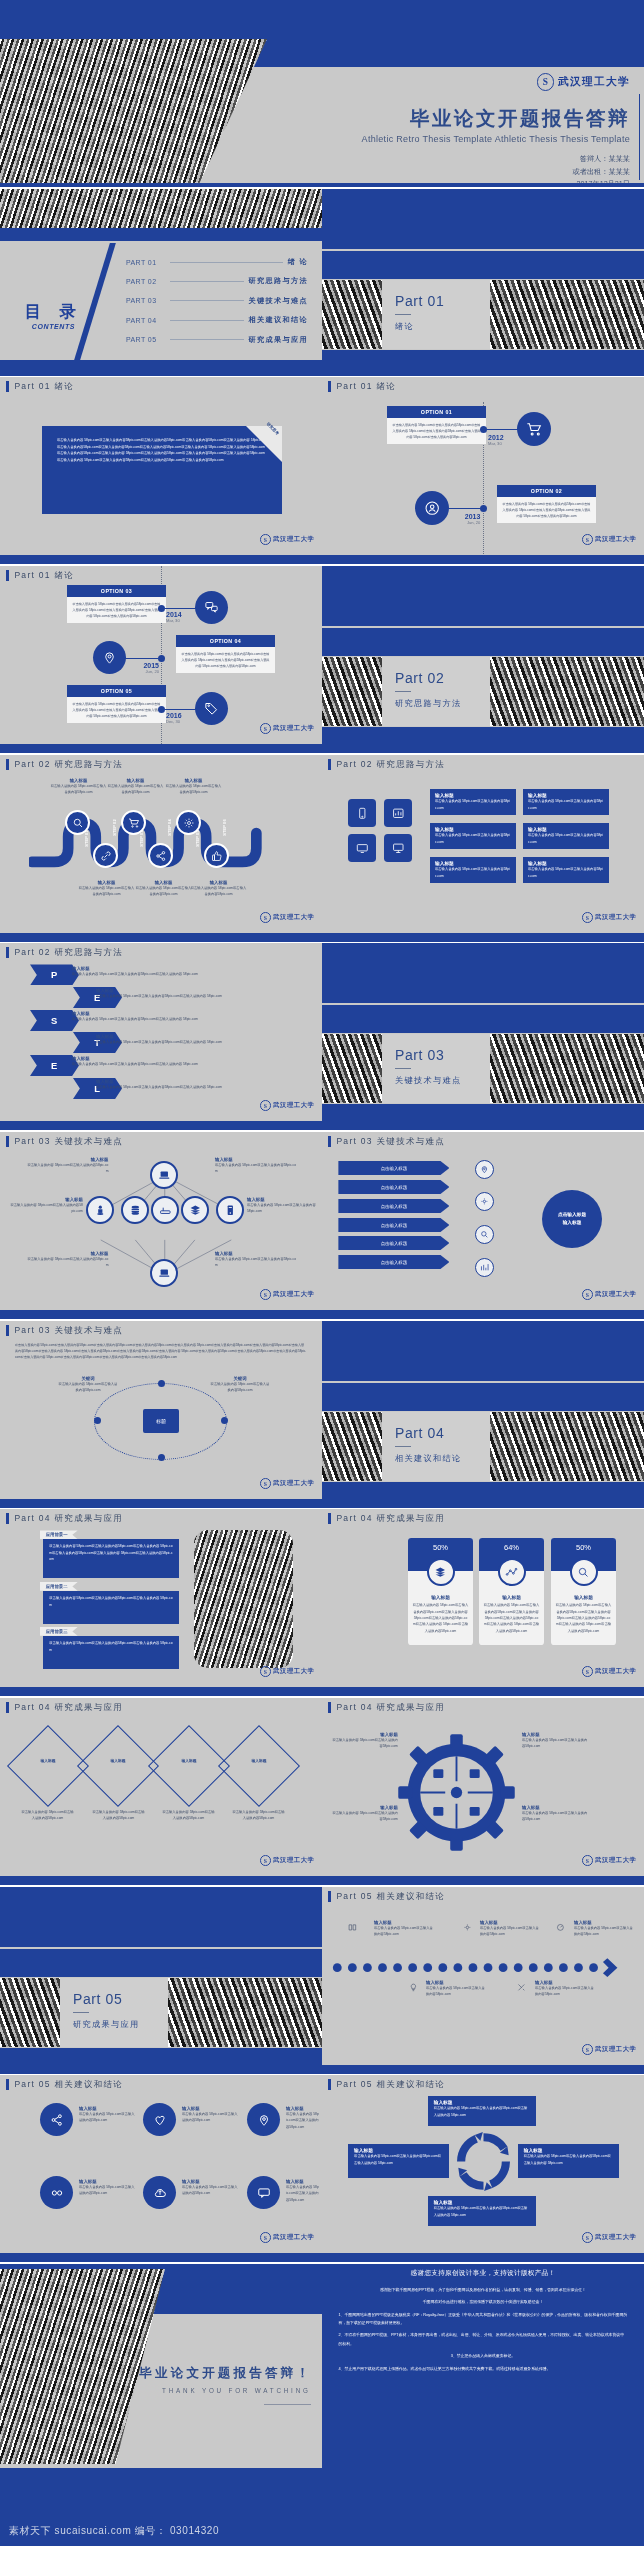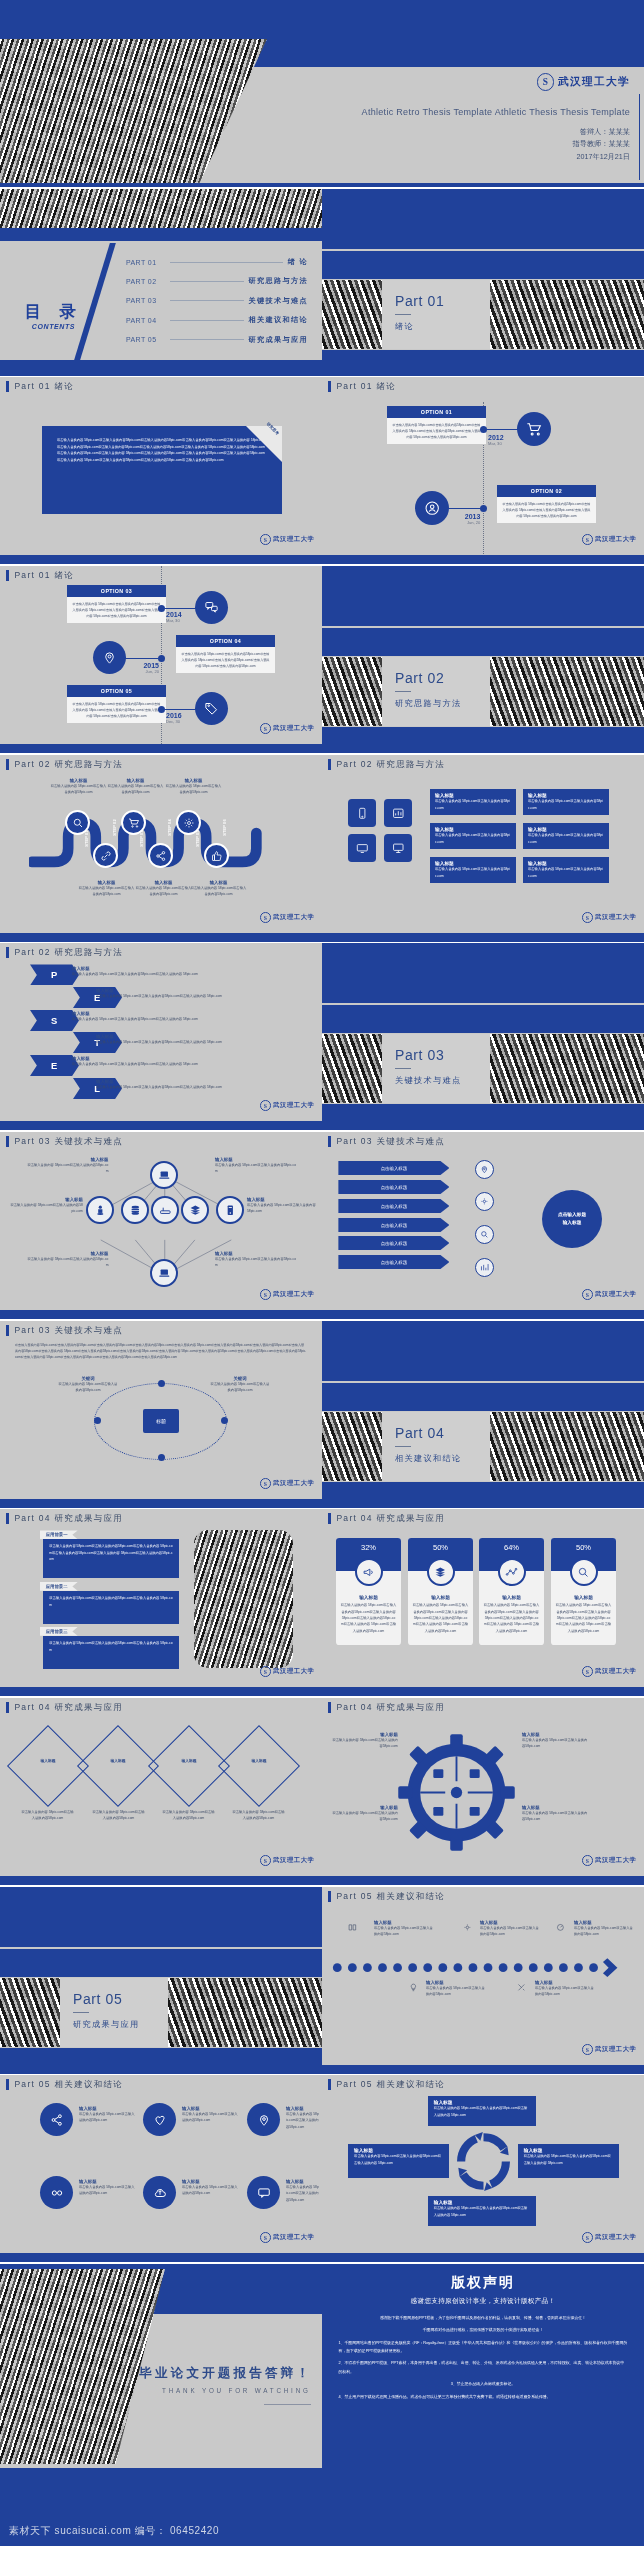--- a/index.html
+++ b/index.html
@@ -174,24 +174,25 @@
 
   <div class="slide cover" style="left:0;top:0;">
     <div class="cv-top"></div>
     <div class="cv-body"></div>
     <div class="cv-photo photo"></div>
     <div class="cv-right">
       <div class="logo-row">
         <div class="logo-mark">S</div>
         <div class="logo-text">武汉理工大学</div>
       </div>
+      <div class="cv-title">毕业论文开题报告答辩</div>
       <div class="cv-sub">Athletic Retro Thesis Template Athletic Thesis Thesis Template</div>
       <div class="cv-meta">
         <div>答辩人：某某某</div>
-        <div>指导教师：某某某</div>
+        <div>或者出租：某某某</div>
         <div>2017年12月21日</div>
       </div>
     </div>
     <div class="cv-rule"></div>
     <div class="cv-foot"></div>
   </div>
 
   <div class="slide" style="left:0;top:189px;">
     <div class="toc-photo photo"></div>
     <div class="toc-bar"></div>
@@ -823,33 +824,20 @@
       <span class="m">S</span>
       <span class="t">武汉理工大学</span>
     </div>
     <div class="botbar"></div>
   </div>
 
   <div class="slide" style="left:322px;top:1509px;">
     <div class="hd" style="left:6.3px;">
       <span class="tick"></span>
       <span class="txt">Part 04  研究成果与应用</span>
-    </div>
-    <div class="pct" style="left:14px;top:29px;">
-      <div class="cap"><span>32%</span></div>
-      <div class="ic">
-        <svg width="12.6" height="12.6" viewBox="0 0 24 24" fill="none" stroke="#20419a" stroke-width="1.7">
-            <path d="M4 10v4h4l7 4V6l-7 4H4z"></path>
-            <path d="M18 9a4 4 0 0 1 0 6"></path>
-          </svg>
-      </div>
-      <div class="nm">输入标题</div>
-      <div class="tx">
-          <div class="para dark">双击输入替换内容 58pic.com双击输入替换内容58pic.com双击输入替换内容 58pic.com双击输入替换内容58pic.com双击输入替换内容 58pic.com双击输入替换内容58pic.com</div>
-        </div>
     </div>
     <div class="pct" style="left:86px;top:29px;">
       <div class="cap"><span>50%</span></div>
       <div class="ic">
         <svg width="12.6" height="12.6" viewBox="0 0 24 24" fill="#20419a">
             <path d="M12 3l9 4.5-9 4.5-9-4.5z"></path>
             <path d="M3 12l9 4.5 9-4.5"></path>
             <path d="M3 16l9 4.5 9-4.5"></path>
           </svg>
       </div>
@@ -1198,26 +1186,25 @@
 
   <div class="slide" style="left:0;top:2264px;height:282px;">
     <div style="position:absolute;left:0;right:0;top:0;height:50px;background:#20419a;"></div>
     <div style="position:absolute;left:0;right:0;top:50px;height:153px;background:#c9c9c9;"></div>
     <div class="photo" style="position:absolute;left:0;top:5px;width:165px;height:195px;clip-path:polygon(0 0,100% 0,70% 100%,0 100%);"></div>
     <div style="position:absolute;right:10px;top:101px;font-size:12.6px;letter-spacing:3.1px;color:#2d4a8a;font-weight:bold;">毕业论文开题报告答辩！</div>
     <div style="position:absolute;right:11.3px;top:123px;font-size:6.3px;letter-spacing:2.8px;color:#56637d;">THANK YOU FOR WATCHING</div>
     <div style="position:absolute;right:11.3px;top:140px;width:47px;height:1.3px;background:#8b93a4;"></div>
     <div style="position:absolute;left:0;right:0;top:204px;bottom:0;background:#20419a;"></div>
     <div class="footer-wm">
-      <span>素材天下 sucaisucai.com  编号： 06452420</span>
+      <span>素材天下 sucaisucai.com  编号： 03014320</span>
     </div>
   </div>
 
   <div class="slide cp" style="left:322px;top:2264px;height:282px;background:#20419a;">
-    <h2>版权声明</h2>
     <div class="lead">感谢您支持原创设计事业，支持设计版权产品！</div>
     <div class="blk">
       <p>感谢您下载千图网原创PPT模板，为了您和千图网以及原创作者的利益，请勿复制、传播、销售，否则将承担法律责任！</p>
       <p>千图网将对作品进行维权，按照传播下载次数的十倍进行索取赔偿金！</p>
       <p style="text-align:left;">1、千图网网站出售的PPT模版是免版税类（RF：Royalty-free）正版受《中华人民共和国著作法》和《世界版权公约》的保护，作品的所有权、版权和著作权归千图网所有，您下载的是PPT模版素材使用权。</p>
       <p style="text-align:left;">2、不得将千图网的PPT模版、PPT素材，本身用于再出售，或者出租、出借、转让、分销、发布或者作为礼物供他人使用，不得转授权、出卖、转让本协议或本协议中的权利。</p>
       <p>3、禁止把作品纳入商标或服务标记。</p>
       <p style="text-align:left;">4、禁止用户用下载格式在网上传播作品。或者作品可以让第三方单独付费或共享免费下载。或通过转移电话服务系统传播。</p>
     </div>
   </div>

